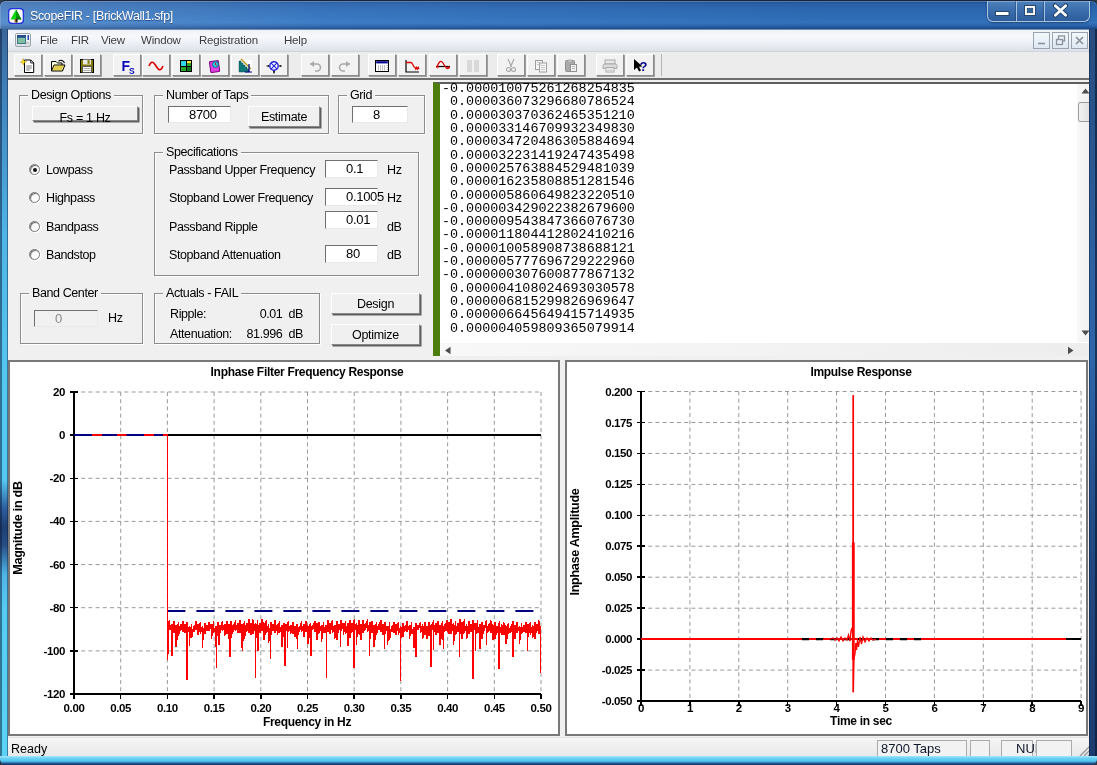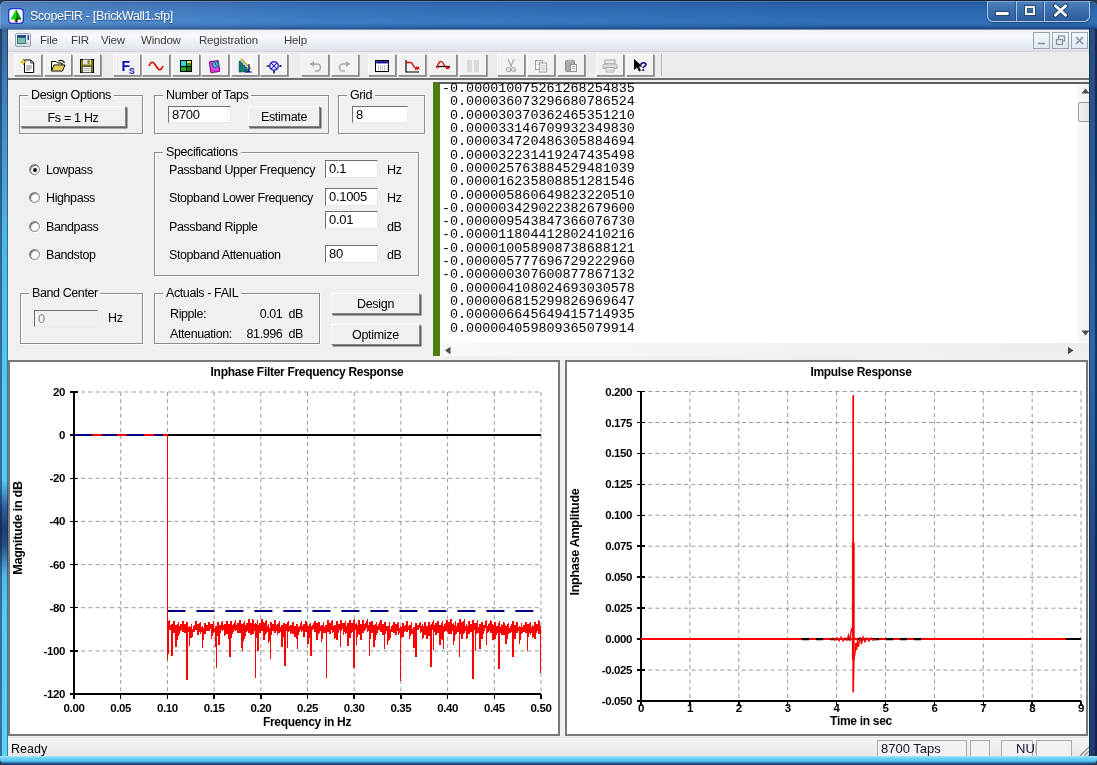--- a/index.html
+++ b/index.html
@@ -39,21 +39,21 @@
 .tbtn svg{position:absolute;left:5px;top:3px}
 #tbline{position:absolute;left:8px;top:78px;width:1081px;height:2px;background:#6e6e6e;box-shadow:0 1px 0 #fdfdfd}
 
 #client{position:absolute;left:8px;top:80px;width:1081px;height:657px;background:#f0f0f0}
 
 .grp{position:absolute;border:1px solid #8c8c8c;box-shadow:1px 1px 0 #ffffff, inset 1px 1px 0 #ffffff}
 .grp .lbl{position:absolute;top:-8px;left:8px;background:#f0f0f0;padding:0 3px;font-size:12.5px;letter-spacing:-0.4px;color:#000}
 .btn3d{position:absolute;background:#f0f0f0;border:1px solid;border-color:#ffffff #878787 #878787 #ffffff;
  box-shadow:1.5px 1.5px 0 #5f5f5f;font-size:12.5px;letter-spacing:-0.3px;text-align:center;color:#000}
 .edit{position:absolute;background:#fff;border:1px solid;border-color:#6f6f6f #e9e9e9 #e9e9e9 #6f6f6f;
- font-size:13px;letter-spacing:-0.3px;color:#000;padding-left:3px}
+ font-size:13px;letter-spacing:-0.3px;color:#000;padding-left:20px}
 .ulabel{position:absolute;font-size:12.5px;letter-spacing:-0.4px;color:#000}
 .radio{position:absolute;width:11px;height:11px;border-radius:50%;background:#fff;
  border:1px solid #777;box-shadow:inset 1px 1px 1px rgba(70,70,70,.8), 1px 1px 0 #fff}
 .radio.sel::after{content:"";position:absolute;left:2.5px;top:2.5px;width:4px;height:4px;border-radius:50%;background:#111}
 
 #numlist{position:absolute;left:425px;top:2px;width:656px;height:274px;background:#fff;
  border-left:7px solid #4d7c0f;border-top:2px solid #5d5d5d}
 #numtext{position:absolute;left:2px;top:-2px;font-family:"Liberation Mono",monospace;font-size:13.4px;line-height:13.32px;color:#000;white-space:pre}
 .sbar{position:absolute;background:linear-gradient(90deg,#f8f8f8,#ededed)}
 .sbtn{position:absolute;background:transparent;text-align:center}
@@ -265,21 +265,21 @@
         </svg>
       </div>
       <div class="tsep" style="left:653px"></div>
     </div>
   <div id="tbline"></div>
   <div id="client">
 
     <div class="grp" style="left:11px;top:15px;width:124px;height:39px">
         <div class="lbl">Design Options</div>
       </div>
-    <div class="btn3d" style="left:12px;top:26px;width:106px;height:21px;line-height:22px">Fs = 1 Hz</div>
+    <div class="btn3d" style="left:24px;top:26px;width:106px;height:15px;line-height:22px">Fs = 1 Hz</div>
     <div class="grp" style="left:146px;top:15px;width:175px;height:39px">
         <div class="lbl">Number of Taps</div>
       </div>
     <div class="edit" style="left:160px;top:26px;width:63px;height:17px;line-height:15px">8700</div>
     <div class="btn3d" style="left:240px;top:26px;width:72px;height:21px;line-height:20px">Estimate</div>
     <div class="grp" style="left:330px;top:15px;width:87px;height:39px">
         <div class="lbl">Grid</div>
       </div>
     <div class="edit" style="left:344px;top:26px;width:56px;height:17px;line-height:15px">8</div>
 

